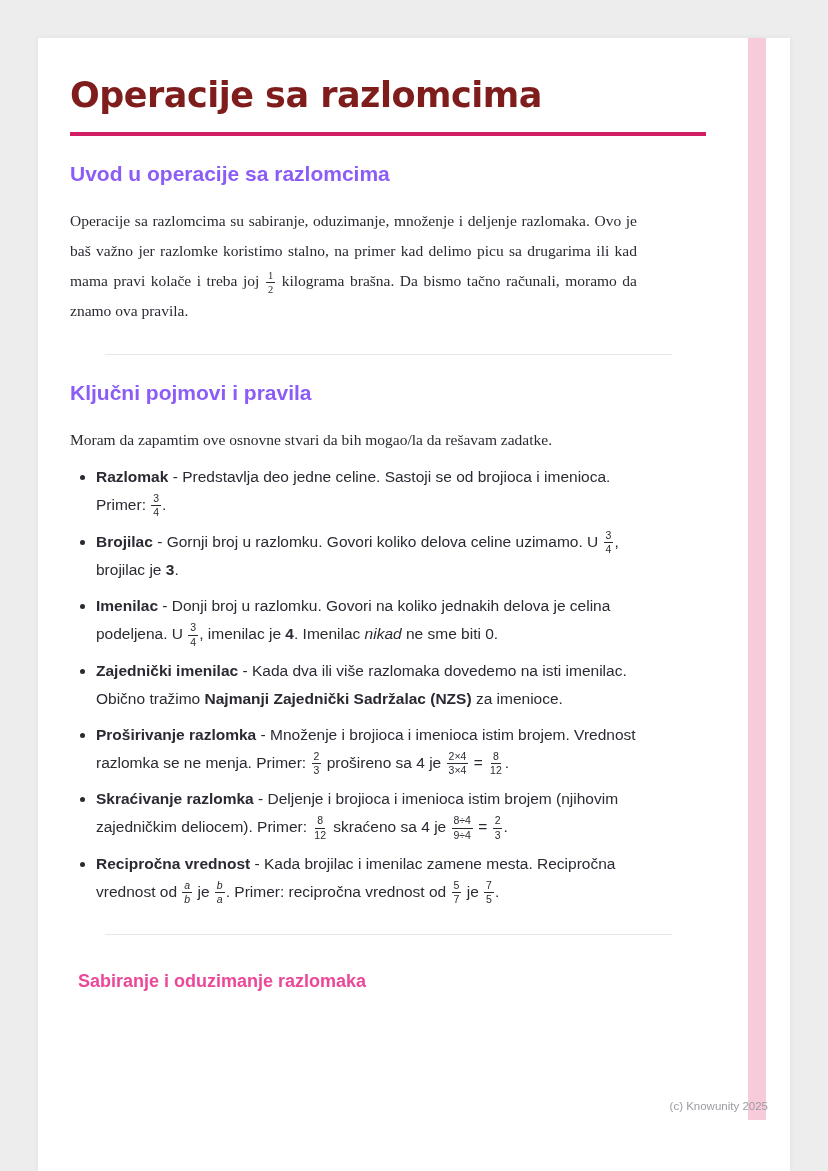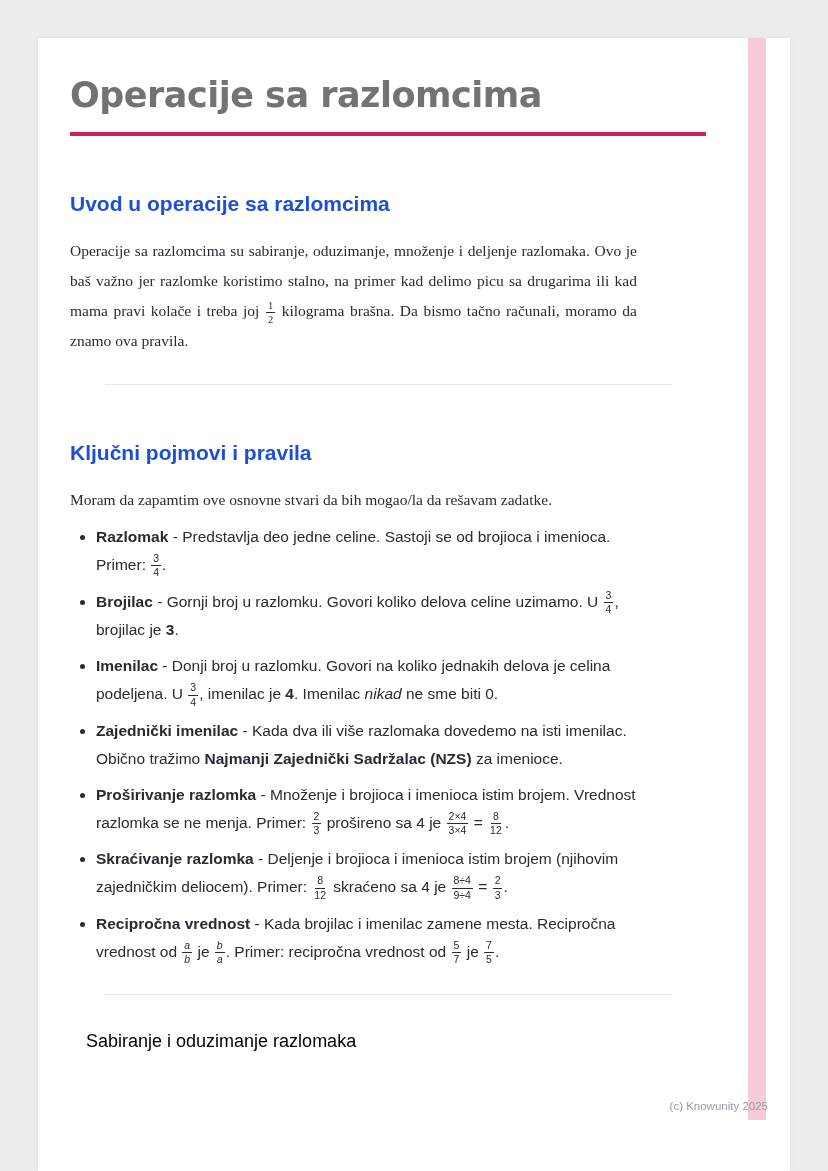--- a/index.html
+++ b/index.html
@@ -31,39 +31,39 @@
     position:absolute;
     left:32px;top:0;
     width:636px;
   }
   h1.doc-title{
     margin:37px 0 0 0;
     font-family:"DejaVu Sans","Liberation Sans",sans-serif;
     font-size:35px;
     font-weight:bold;
     letter-spacing:-0.5px;
-    color:#737373;
+    color:#7f1d1d;
   }
   .title-rule{
     margin-top:17px;
     width:636px;height:4px;
     background:#d21f63;
     border:none;
   }
   h2.sec-heading{
-    margin:56px 0 0 0;
+    margin:26px 0 0 0;
     font-size:21px;
     font-weight:bold;
-    color:#1d4ed8;
+    color:#8b5cf6;
   }
   h3.sub-heading{
-    margin:36px 0 0 16px;
+    margin:36px 0 0 8px;
     font-size:18px;
-    font-weight:normal;
-    color:#000000;
+    font-weight:bold;
+    color:#ec4899;
   }
   p.body-text{
     margin:20px 0 0 0;
     width:567px;
     font-size:15.5px;
     line-height:30px;
     color:#2a2a33;
     font-family:Liberation Serif, serif;
   }
   p.justified{ text-align:justify; }

